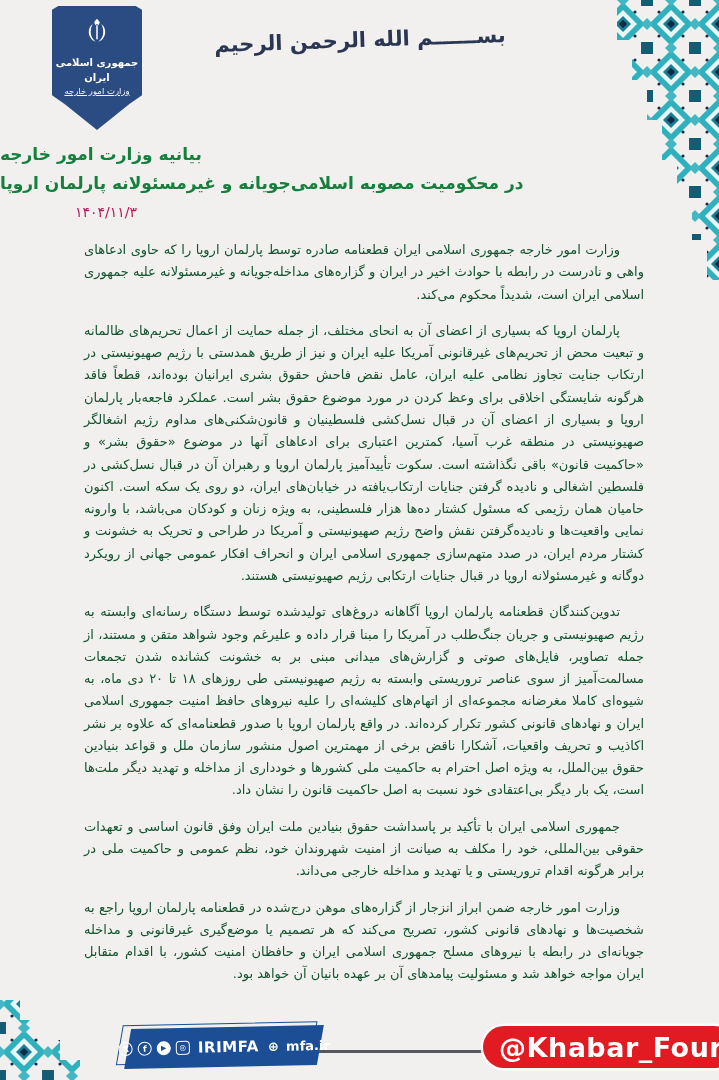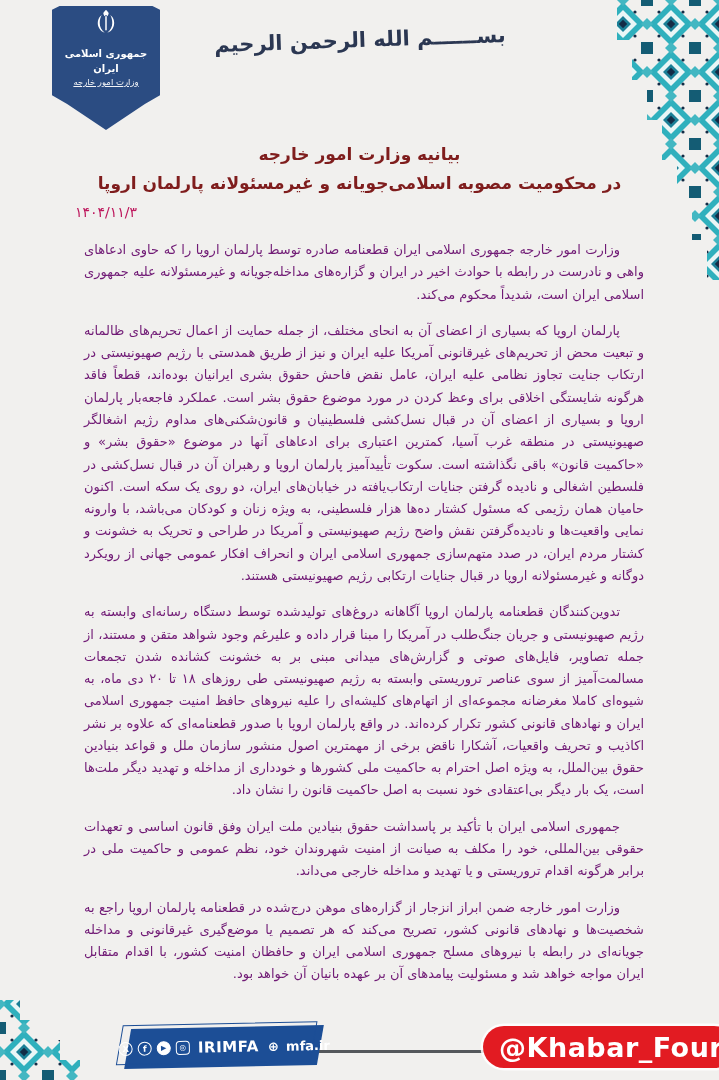--- a/index.html
+++ b/index.html
@@ -12,40 +12,40 @@
   
   .tile-tr{position:absolute;top:0;right:0;width:120px;height:280px;
     clip-path:polygon(18px 0,120px 0,120px 280px,120px 0,120px 280px,108px 280px,108px 240px,93px 240px,93px 200px,78px 200px,78px 160px,63px 160px,63px 120px,48px 120px,48px 80px,33px 80px,33px 40px,18px 40px);
   }
   .tile-bl{position:absolute;bottom:0;left:0;width:100px;height:100px;
     clip-path:polygon(0 0,0 20px,20px 20px,20px 40px,40px 40px,40px 60px,60px 60px,60px 80px,80px 80px,80px 100px,100px 100px,0 100px);
   }
   .tile-tr svg,.tile-bl svg{display:block;width:100%;height:100%;}
   
   .banner{
-    position:absolute;left:52px;top:6px;width:108px;height:124px;
+    position:absolute;left:52px;top:6px;width:90px;height:124px;
     background:#2b4c82;color:#fff;text-align:center;
     clip-path:polygon(0 3%,7% 0,93% 0,100% 3%,100% 72%,86% 79%,50% 100%,14% 79%,0 72%);
-    display:flex;flex-direction:column;align-items:center;padding-top:0;box-sizing:border-box;
+    display:flex;flex-direction:column;align-items:center;padding-top:9px;box-sizing:border-box;
   }
   .banner svg{width:34px;height:36px;margin-bottom:4px;}
   .banner .l1{font-size:10px;font-weight:bold;line-height:1.5;}
   .banner .l2{font-size:8.5px;line-height:1.6;opacity:.95;text-decoration:underline;}
   
   .bismillah{
     position:absolute;top:28px;left:50%;transform:translateX(-50%) rotate(-2deg);
     font-size:21px;font-weight:bold;color:#2b3752;white-space:nowrap;
   }
   
-  .title{position:absolute;top:140px;left:0;right:0;text-align:center;
-    font-weight:bold;font-size:17px;line-height:1.68;color:#7f1d1d;}
+  .title{position:absolute;top:140px;left:0;right:0;text-align:left;
+    font-weight:bold;font-size:17px;line-height:1.68;color:#15803d;}
   .date{position:absolute;top:204px;left:75px;direction:ltr;
     font-size:14px;letter-spacing:5px;color:#be185d;}
   
-  .body-text{position:absolute;top:239px;right:75px;left:64px;color:#701a75;margin-left:20px;}
+  .body-text{position:absolute;top:239px;right:75px;left:64px;color:#14532d;margin-left:20px;}
   .body-text p{
     margin:0 0 14px 0;font-size:13px;line-height:1.715;
     text-align:justify;text-indent:24px;
   }
   
   .footer-bar{
     position:absolute;left:128px;top:1027px;width:192px;height:40px;
     background:#1c4e96;transform:skewX(-11deg) rotate(-1.2deg);
     display:flex;align-items:center;justify-content:center;direction:ltr;z-index:3;
   }

